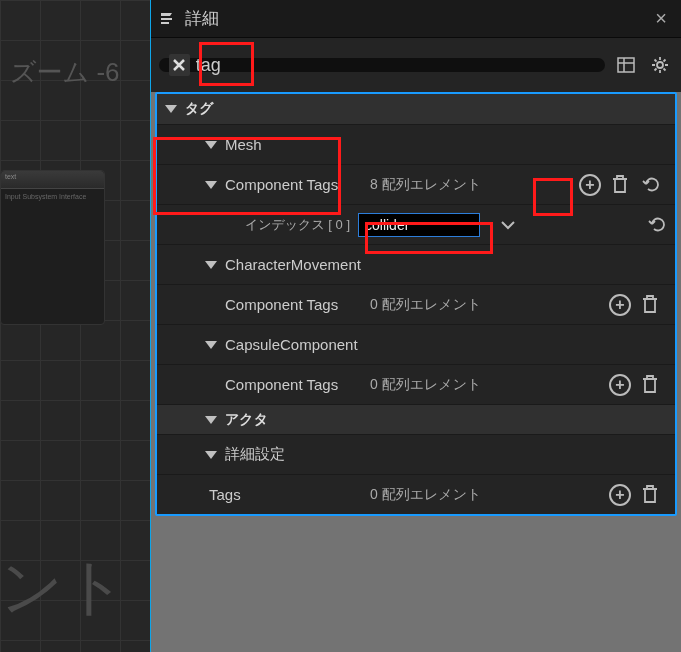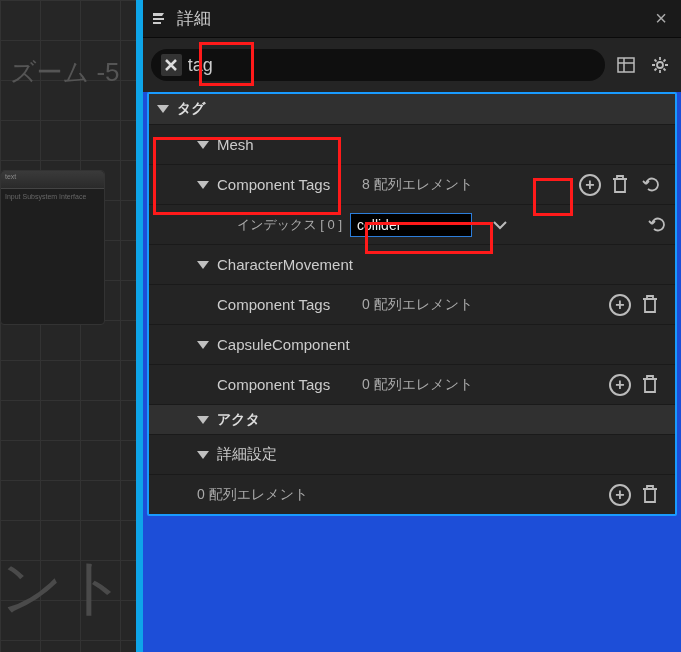--- a/index.html
+++ b/index.html
@@ -69,26 +69,26 @@
     color: #4a4a4a;
     font-size: 62px;
     font-weight: 400;
     white-space: nowrap;
     font-family: Liberation Serif, serif;
   }
   
   
   .details-panel {
     position: absolute;
-    left: 136px;
+    left: 150px;
     top: 0;
     right: 0;
     height: 100%;
-    background: #1d4ed8;
-    border-left:7px solid #0ea5e9;
+    background: #737373;
+    border-left:1px solid #0ea5e9;
   }
   
   .panel-header {
     height: 38px;
     background: #1a1a1a;
     display: flex;
     align-items: center;
     padding: 0 8px;
     border-bottom: 1px solid #0a0a0a;
   }
@@ -114,21 +114,21 @@
   .search-row {
     height: 54px;
     display: flex;
     align-items: center;
     padding: 0 8px;
     gap: 8px;
     background: #242424;
   }
   .search-box {
     flex: 1;
-    height: 32px;
+    height: 14px;
     background: #0f0f0f;
     border-radius: 16px;
     display: flex;
     align-items: center;
     padding: 0 10px;
     position: relative;
   }
   .search-clear {
     width: 22px;
     height: 22px;
@@ -300,21 +300,21 @@
     position: absolute;
     border: 3px solid #ff1a1a;
     pointer-events: none;
     z-index: 100;
   }
 </style>
 </head>
 <body>
 
 <div class="graph-bg">
-  <div class="zoom-label">ズーム -5</div>
+  <div class="zoom-label">ズーム -6</div>
   <div class="node-box">
     <div class="node-header">
       <span>text</span>
     </div>
     <div class="node-body">
       <span>Input Subsystem Interface</span>
     </div>
   </div>
   <div class="big-text">ント</div>
 </div>
@@ -448,20 +448,23 @@
       <span class="tri"></span>
       <span>アクタ</span>
     </div>
 
     <div class="section-header row-line">
       <span class="tri"></span>
       <span>詳細設定</span>
     </div>
 
     <div class="sub-header row-line">
+      <div class="label-part" style="padding-left:4px;">
+        <span>Tags</span>
+      </div>
       <div class="value-part">0 配列エレメント</div>
       <div class="actions">
         <div class="circle-plus">+</div>
         <span class="trash">
           <svg width="18" height="20" viewBox="0 0 18 20">
                 <path d="M2 5 L16 5 M6 2 L12 2 L12 5 L6 5 Z M4 5 L4 18 L14 18 L14 5" fill="none" stroke="#bbb" stroke-width="1.8"></path>
               </svg>
         </span>
       </div>
     </div>

